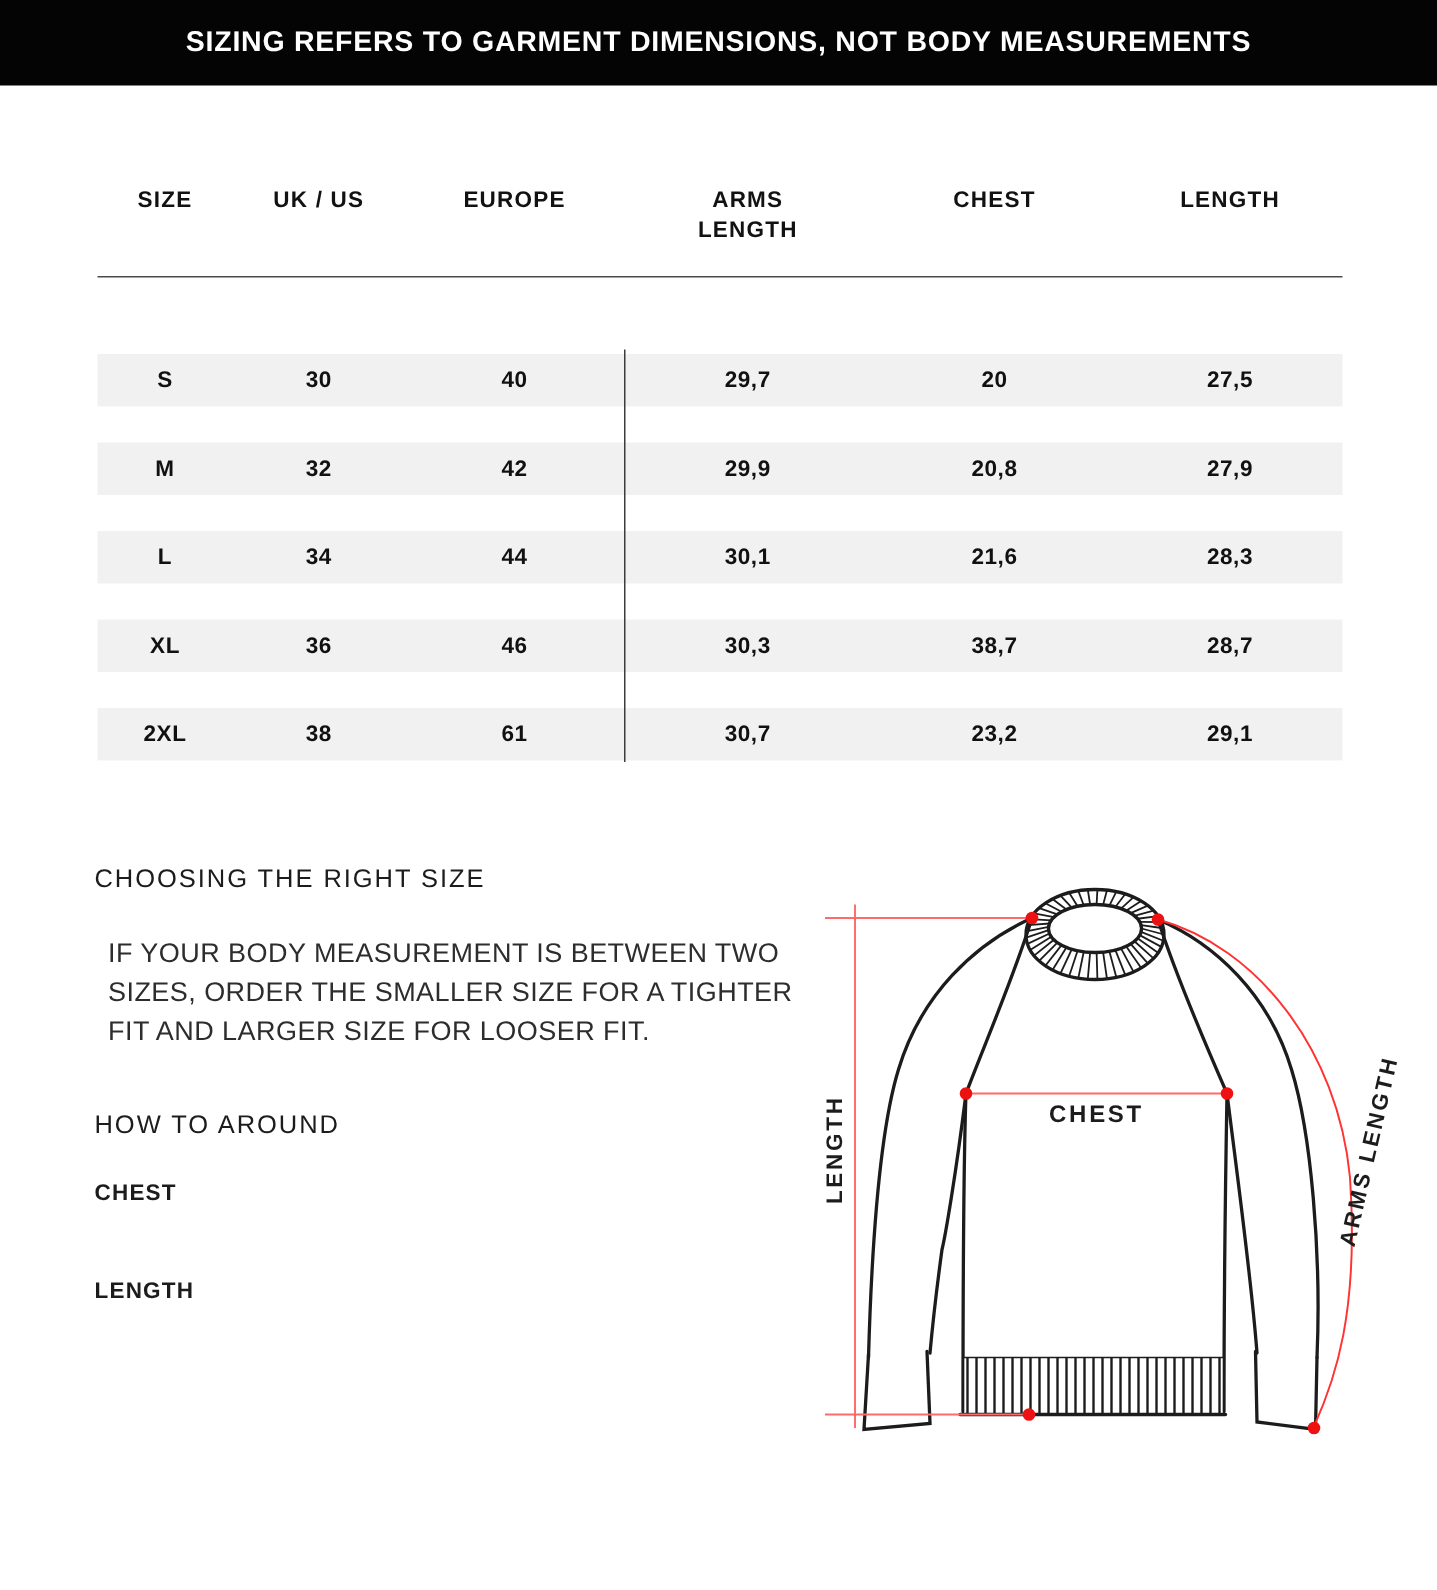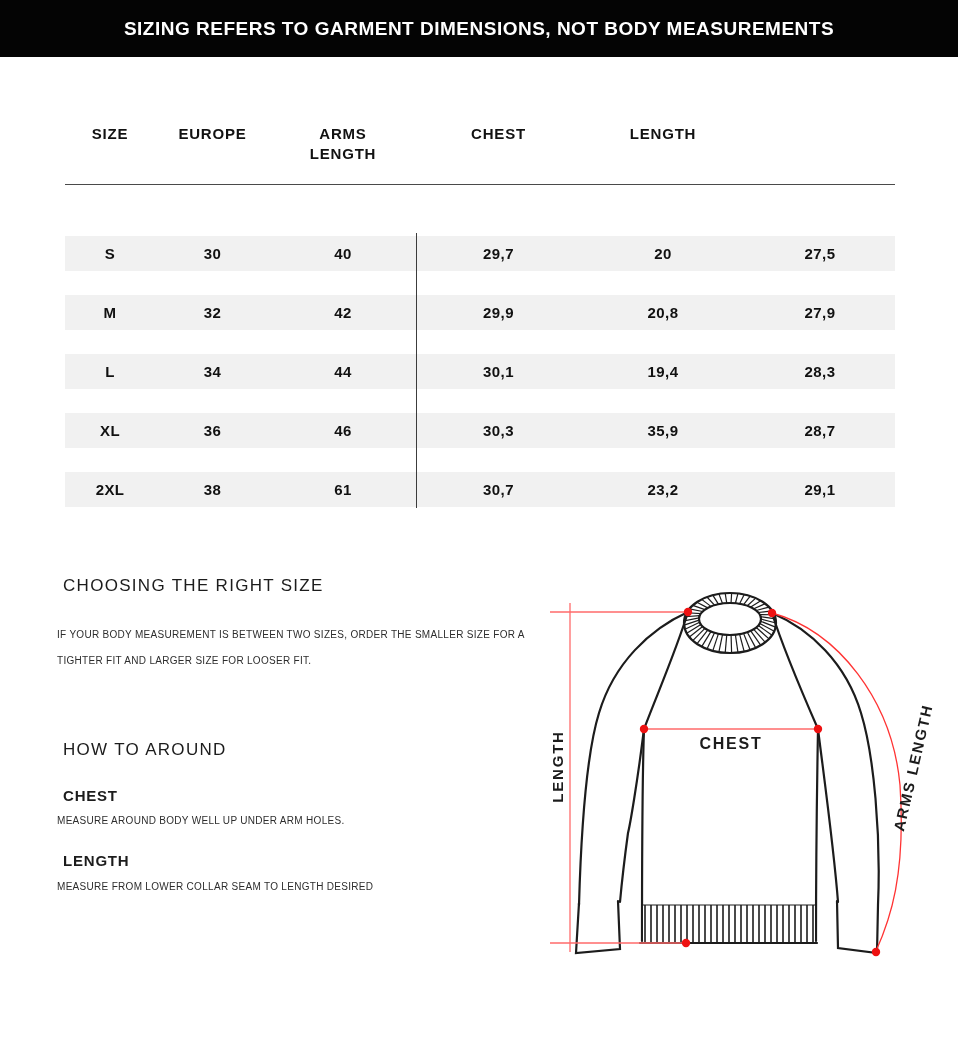--- a/index.html
+++ b/index.html
@@ -29,21 +29,21 @@
   .rows { position:absolute; left:65px; top:236px; width:830px; }
   .trow { height:35px; margin-bottom:24px; background:#f1f1f1; align-items:center; }
   .trow .cell {
     display:flex; align-items:center; justify-content:center;
     font-size:15px; font-weight:700; letter-spacing:.4px; color:#111111;
   }
   .col-divider { position:absolute; left:416px; top:233px; width:1px; height:275px; background:#3c3c3c; }
 
   
   .sec-heading { position:absolute; left:63px; font-size:17px; font-weight:400; letter-spacing:1.3px; color:#1c1c1c; }
-  .body-text   { position:absolute; left:57px; font-size:10px; font-weight:400; letter-spacing:.3px;
+  .body-text   { position:absolute; left:72px; font-size:18px; font-weight:400; letter-spacing:.3px;
                  line-height:26px; color:#2d2d2d; }
   .sub-label   { position:absolute; left:63px; font-size:15px; font-weight:700; letter-spacing:.8px; color:#1c1c1c; }
 
   
   .diagram-svg { position:absolute; left:540px; top:585px; width:418px; height:400px; }
   .sweater-line { fill:none; stroke:#1c1c1c; stroke-width:2.2; stroke-linecap:round; }
   .sweater-thin { fill:none; stroke:#1c1c1c; stroke-width:1; }
   #collar-ribs line { stroke:#1c1c1c; stroke-width:1.2; }
   .red-line { fill:none; stroke:#ff6a6a; stroke-width:1.3; }
   .red-arc  { fill:none; stroke:#ff3333; stroke-width:1.3; }
@@ -61,20 +61,23 @@
 
   <div class="banner">
     <span>SIZING REFERS TO GARMENT DIMENSIONS, NOT BODY MEASUREMENTS</span>
   </div>
 
   <div class="tbl-head tbl-grid">
     <div class="hcell">
         <span>SIZE</span>
       </div>
     <div class="hcell">
+        <span>UK / US</span>
+      </div>
+    <div class="hcell">
         <span>EUROPE</span>
       </div>
     <div class="hcell narrow">
         <span>ARMS LENGTH</span>
       </div>
     <div class="hcell">
         <span>CHEST</span>
       </div>
     <div class="hcell">
         <span>LENGTH</span>
@@ -97,50 +100,48 @@
       <div class="cell">42</div>
       <div class="cell">29,9</div>
       <div class="cell">20,8</div>
       <div class="cell">27,9</div>
     </div>
     <div class="trow tbl-grid">
       <div class="cell">L</div>
       <div class="cell">34</div>
       <div class="cell">44</div>
       <div class="cell">30,1</div>
-      <div class="cell">19,4</div>
+      <div class="cell">21,6</div>
       <div class="cell">28,3</div>
     </div>
     <div class="trow tbl-grid">
       <div class="cell">XL</div>
       <div class="cell">36</div>
       <div class="cell">46</div>
       <div class="cell">30,3</div>
-      <div class="cell">35,9</div>
+      <div class="cell">38,7</div>
       <div class="cell">28,7</div>
     </div>
     <div class="trow tbl-grid">
       <div class="cell">2XL</div>
       <div class="cell">38</div>
       <div class="cell">61</div>
       <div class="cell">30,7</div>
       <div class="cell">23,2</div>
       <div class="cell">29,1</div>
     </div>
   </div>
   <div class="col-divider"></div>
 
   <div class="sec-heading" style="top:576px;">CHOOSING THE RIGHT SIZE</div>
   <div class="body-text" style="top:622px; width:470px;">IF YOUR BODY MEASUREMENT IS BETWEEN TWO SIZES, ORDER THE SMALLER SIZE FOR A TIGHTER FIT AND LARGER SIZE FOR LOOSER FIT.</div>
 
   <div class="sec-heading" style="top:740px;">HOW TO AROUND</div>
   <div class="sub-label" style="top:787px;">CHEST</div>
-  <div class="body-text" style="top:808px; width:470px;">MEASURE AROUND BODY WELL UP UNDER ARM HOLES.</div>
   <div class="sub-label" style="top:852px;">LENGTH</div>
-  <div class="body-text" style="top:874px; width:430px;">MEASURE FROM LOWER COLLAR SEAM TO LENGTH DESIRED</div>
 
   <svg class="diagram-svg" viewBox="0 0 418 400">
     <defs>
       <pattern id="rib" width="6" height="10" patternUnits="userSpaceOnUse">
         <rect width="6" height="10" fill="#ffffff"></rect>
         <line x1="3" y1="0" x2="3" y2="10" stroke="#1c1c1c" stroke-width="1.6"></line>
       </pattern>
     </defs>
 
     <g>

